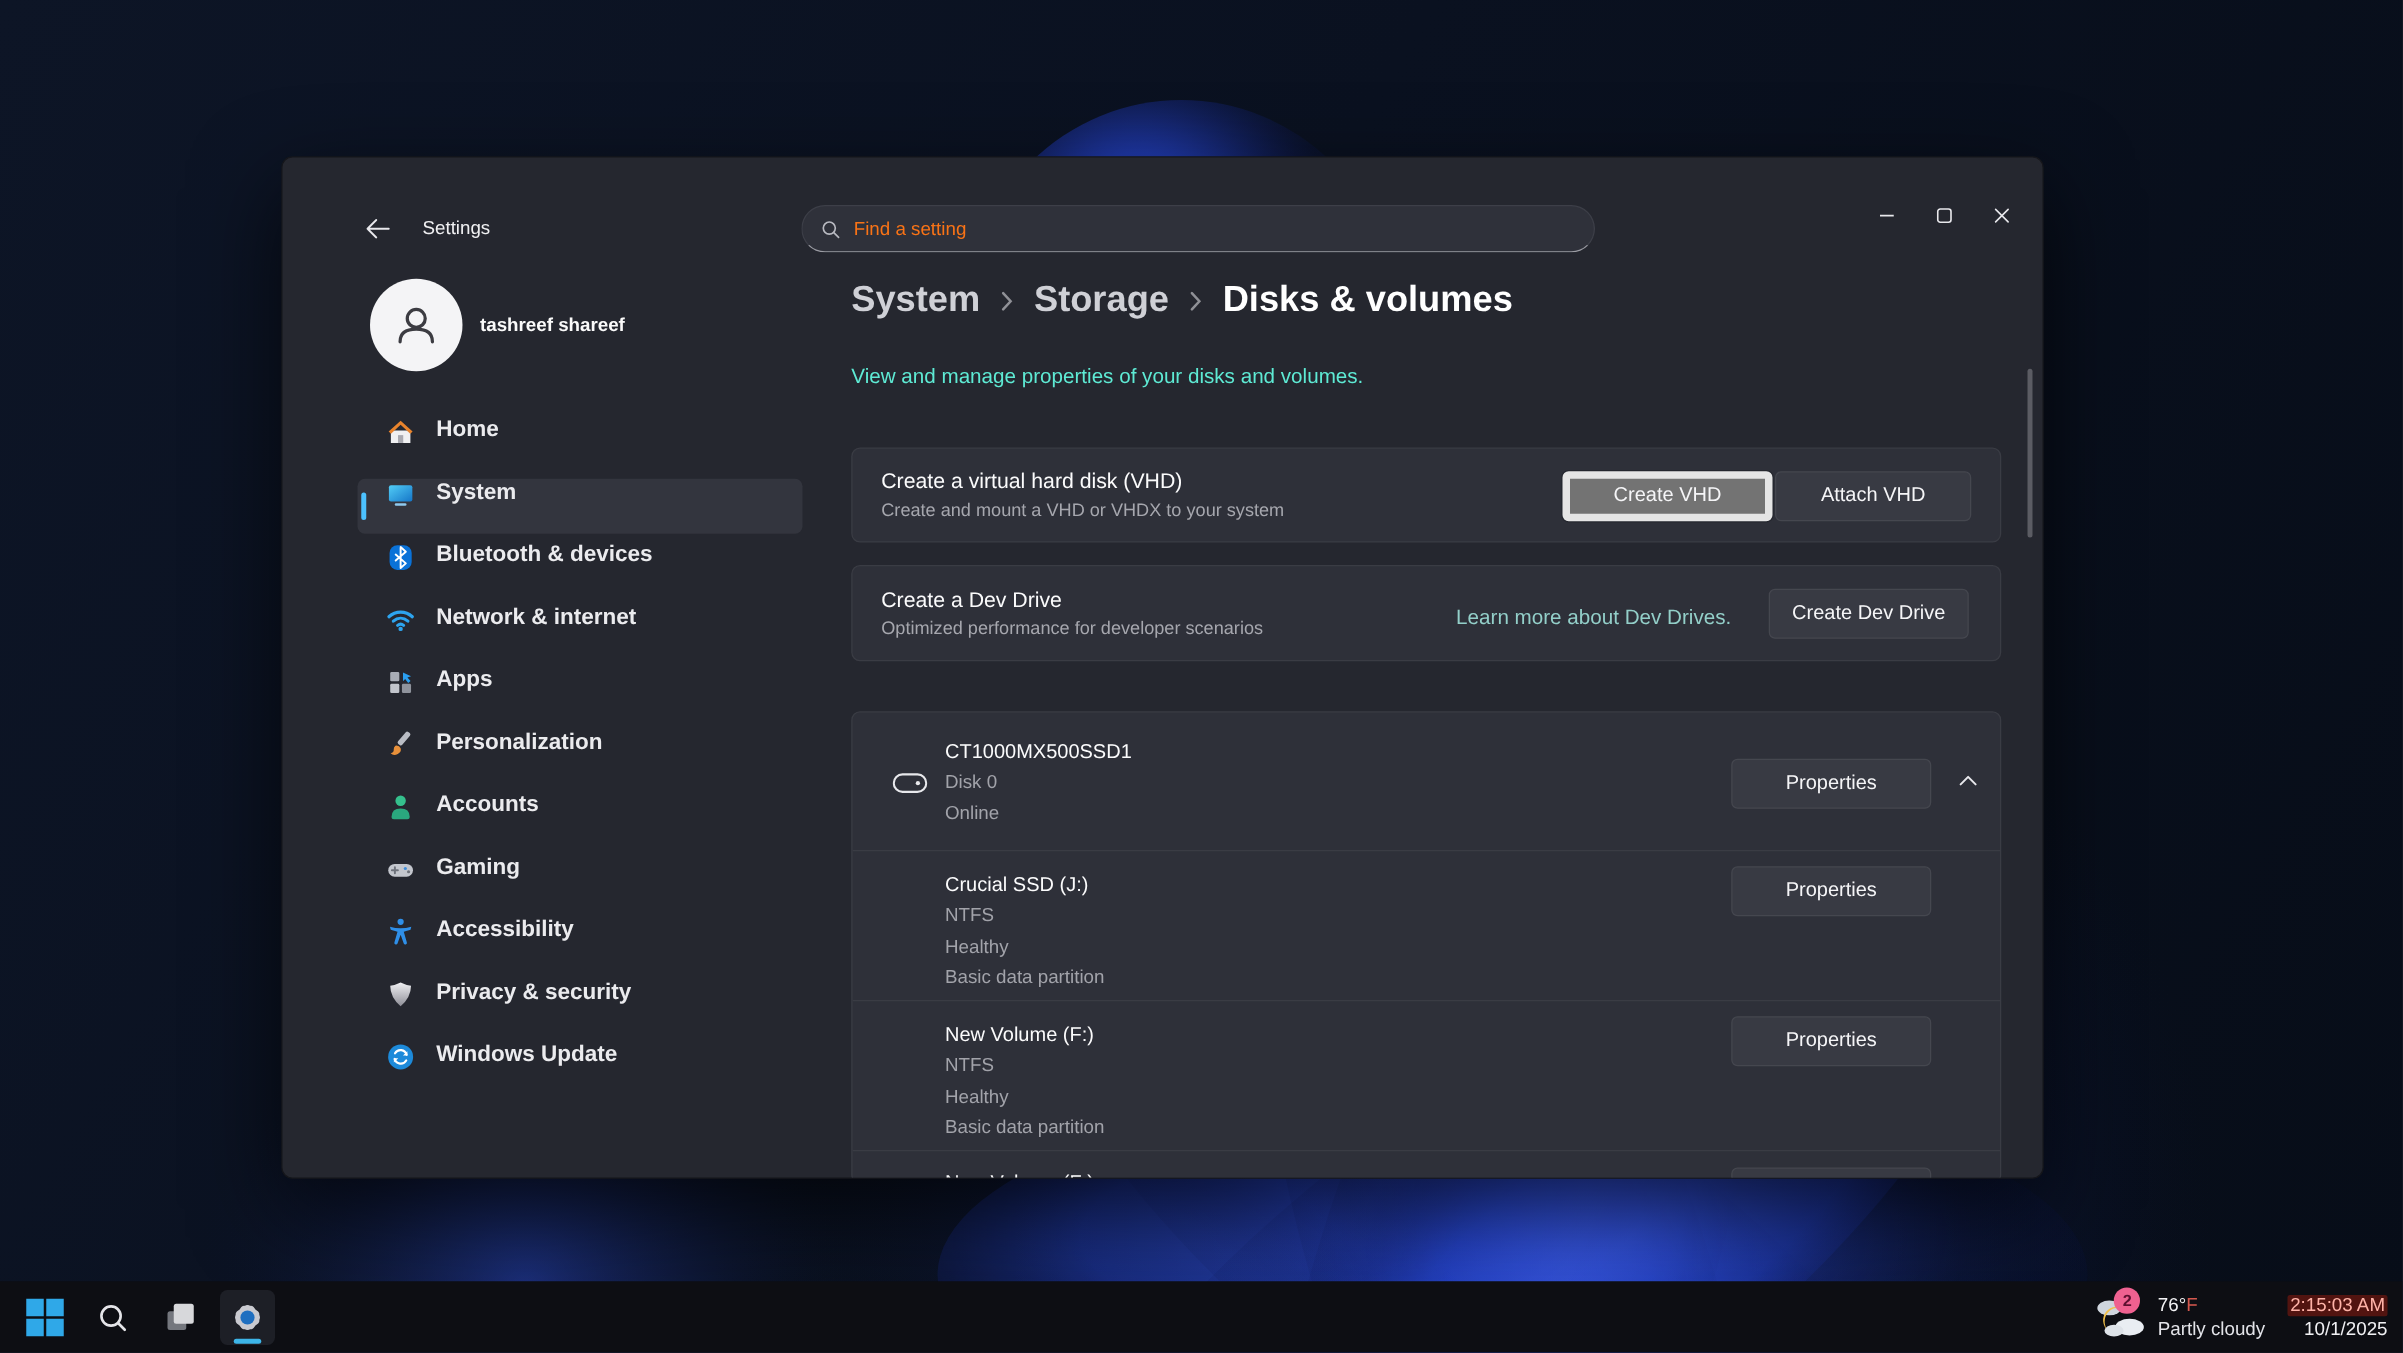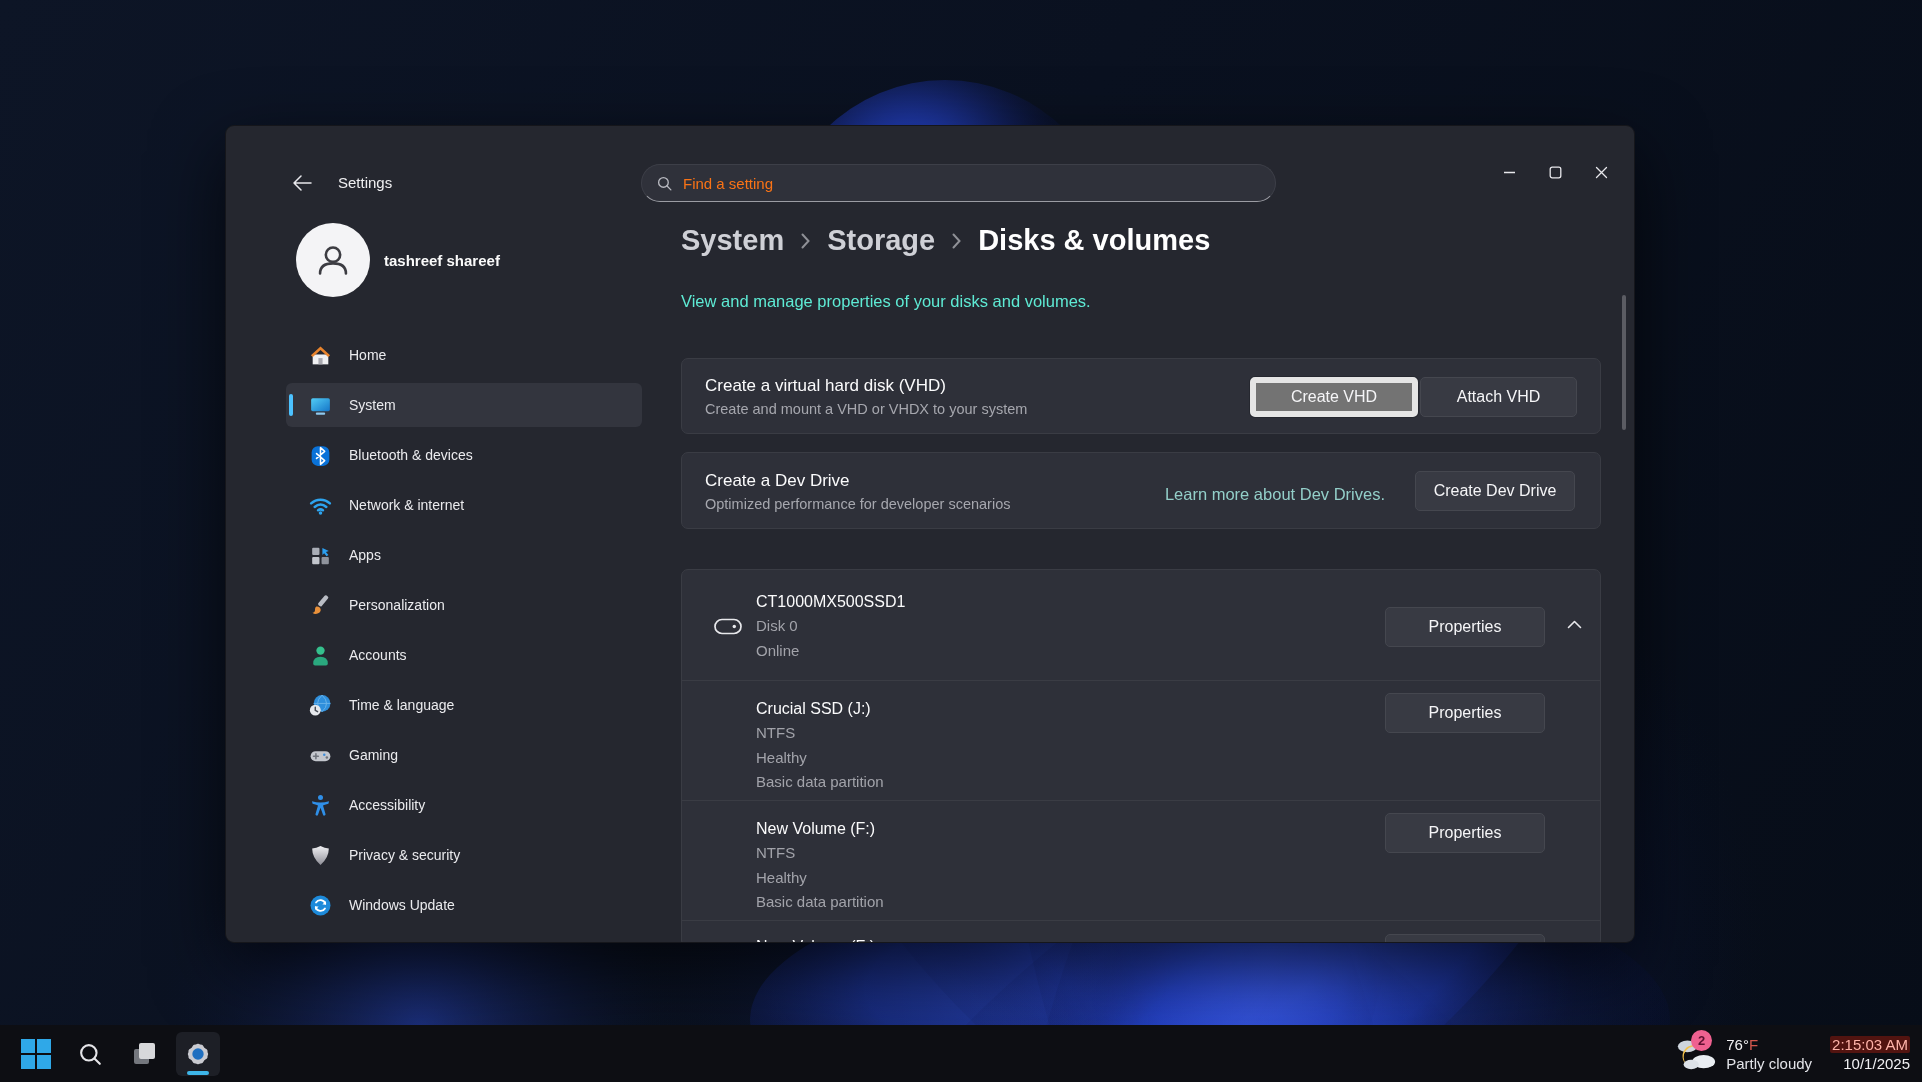--- a/index.html
+++ b/index.html
@@ -47,22 +47,22 @@
     background:#2f313a; border:1px solid #3d3f48; border-bottom:1px solid #9b9ca3;
     border-radius:19px; display:flex; align-items:center; padding:0 14px; gap:10px; }
   .search-ph{ color:#f97316; font-size:15px; }
   .win-controls{ position:absolute; right:10px; top:29px; display:flex; }
   .wc{ width:46px; height:34px; display:flex; align-items:center; justify-content:center; }
   
   .avatar{ position:absolute; left:70px; top:97px; width:74px; height:74px; border-radius:50%;
     background:#f4f4f6; display:flex; align-items:center; justify-content:center; }
   .user-name{ position:absolute; left:158px; top:126px; font-size:15px; font-weight:bold; color:#fafafa; }
   .nav{ position:absolute; left:60px; top:207px; width:356px; display:flex; flex-direction:column; gap:6px; }
-  .nav-item{ height:44px; border-radius:6px; display:flex; align-items:center; gap:16px;
-    padding-left:22px; position:relative; font-size:14px; color:#ebebee; }
+  .nav-item{ height:44px; border-radius:6px; display:flex; gap:16px;
+    padding-left:22px; position:relative; font-size:18px; color:#ebebee;font-weight:bold; }
   .nav-item.selected{ background:#33353e; }
   .nav-item.selected::before{ content:""; position:absolute; left:3px; top:11px; width:4px; height:22px;
     border-radius:2px; background:#4cc2ff; }
   .nav-ico{ width:25px; height:25px; flex:0 0 25px; display:flex; }
   
   .breadcrumb{ position:absolute; left:455px; top:98px; display:flex; align-items:center; gap:16px;
     font-size:29px; font-weight:600; }
   .crumb-dim{ color:#cfd0d6; }
   .crumb-cur{ color:#ffffff; }
   .page-sub{ position:absolute; left:455px; top:166px; font-size:16.5px; color:#5eead4; }
@@ -232,31 +232,20 @@
         <svg viewBox="0 0 24 24" width="25" height="25">
             <circle cx="12" cy="7.3" r="4" fill="#35c08d"></circle>
             <path d="M5 19.8 Q5 13.3 12 13.3 Q19 13.3 19 19.8 Q19 21.5 17.2 21.5 H6.8 Q5 21.5 5 19.8Z" fill="#2aa87e"></path>
           </svg>
       </span>
       <span>Accounts</span>
     </div>
     <div class="nav-item">
       <span class="nav-ico">
         <svg viewBox="0 0 24 24" width="25" height="25">
-            <circle cx="13.5" cy="10" r="8" fill="#2f8fdc"></circle>
-            <path d="M5.5 10 H21.5 M13.5 2 Q9.2 6 9.2 10 Q9.2 14 13.5 18 M13.5 2 Q17.8 6 17.8 10 Q17.8 14 13.5 18" stroke="#6ab4ea" stroke-width="0.9" fill="none"></path>
-            <circle cx="7" cy="16.5" r="5.2" fill="#e6e8ec"></circle>
-            <path d="M7 13.6 V16.6 L9.2 17.9" stroke="#4a4e58" stroke-width="1.4" fill="none" stroke-linecap="round"></path>
-          </svg>
-      </span>
-      <span>Time &amp; language</span>
-    </div>
-    <div class="nav-item">
-      <span class="nav-ico">
-        <svg viewBox="0 0 24 24" width="25" height="25">
             <rect x="2.5" y="7.8" width="19" height="9.8" rx="4.9" fill="#c3c6cd"></rect>
             <path d="M7.6 10.4 v4.6 M5.3 12.7 h4.6" stroke="#6f737c" stroke-width="1.5" stroke-linecap="round"></path>
             <circle cx="15.6" cy="11.3" r="1.2" fill="#3f8edc"></circle>
             <circle cx="18.1" cy="13.8" r="1.2" fill="#6f737c"></circle>
           </svg>
       </span>
       <span>Gaming</span>
     </div>
     <div class="nav-item">
       <span class="nav-ico">

